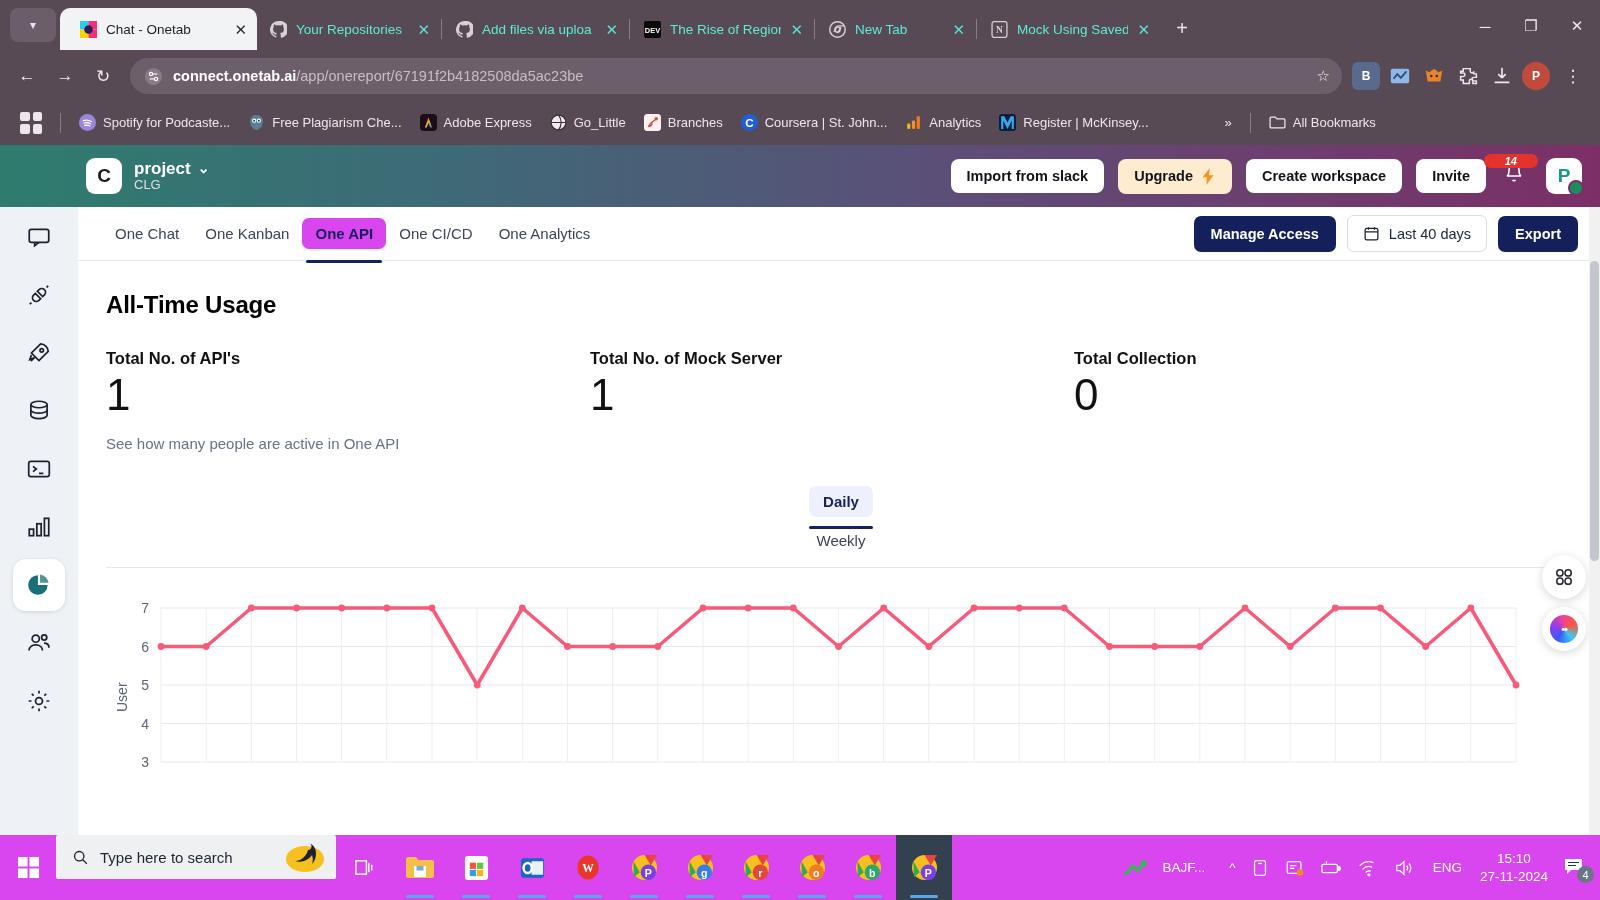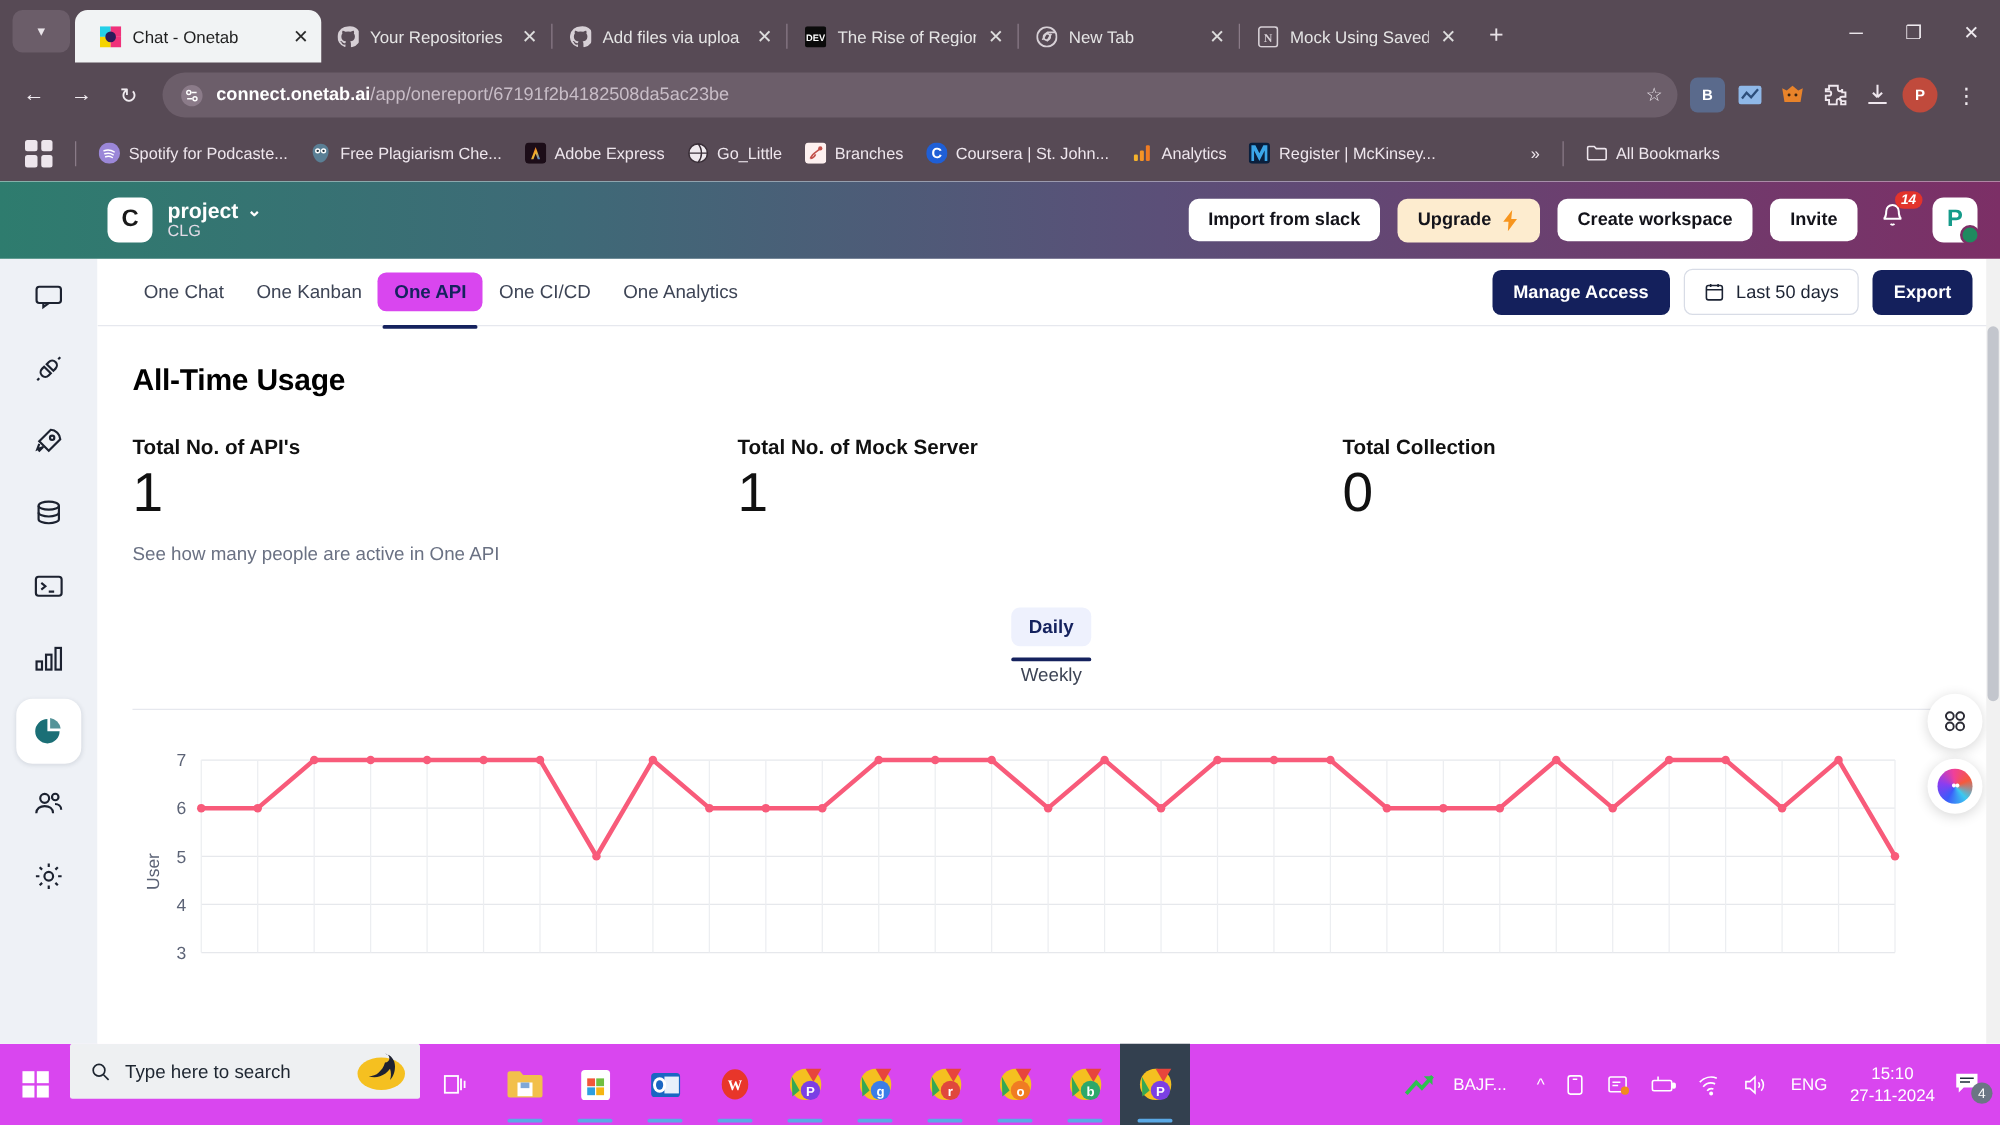--- a/index.html
+++ b/index.html
@@ -10,21 +10,21 @@
   .browser { width:1600px; height:145px; background:#574a55; position:relative; }
   .tabstrip { height:50px; display:flex; align-items:flex-end; padding-left:6px; position:relative; }
   .tab-listbtn {
     width:46px; height:34px; margin:0 4px 8px 4px; border-radius:8px;
     background:#6b5d69; display:flex; align-items:center; justify-content:center;
     color:#e9e4e9; font-size:12px;
   }
   .tab {
     height:42px; display:flex; align-items:center; gap:9px;
     padding:0 10px 0 13px; border-radius:10px 10px 0 0;
-    color:#e5e5e5; font-size:13.5px; position:relative; min-width:0;
+    color:#5eead4; font-size:13.5px; position:relative; min-width:0;
   }
   .tab.active { background:#f1f3f4; color:#1f1f1f;padding-left:20px; }
   .tab .tab-title { white-space:nowrap; overflow:hidden; text-overflow:clip; }
   .tab .fav { width:17px; height:17px; flex:0 0 17px; display:block; }
   .tab .xbtn { font-size:15px; line-height:1; opacity:.95; margin-left:2px; }
   .tab-sep { width:1px; height:20px; background:#8a7b88; margin:0 1px 11px; }
   .newtab { width:28px; height:28px; margin:0 0 8px 8px; color:#e7e1e6; font-size:20px;
             display:flex; align-items:center; justify-content:center; }
   .wincontrols { position:absolute; right:0; bottom:6px; display:flex; }
   .wincontrols div { width:46px; height:36px; display:flex; align-items:center; justify-content:center;
@@ -63,21 +63,21 @@
   .ws-avatar { width:36px; height:36px; border-radius:9px; background:#fff; color:#1a1a1a;
                font-weight:700; font-size:19px; display:flex; align-items:center; justify-content:center; }
   .ws-meta { margin-left:12px; line-height:1.15; }
   .ws-name { color:#fff; font-weight:700; font-size:17px; display:flex; align-items:center; gap:7px; }
   .ws-sub { color:#e2dbe6; font-size:13px; }
   .hdr-actions { margin-left:auto; display:flex; align-items:center; gap:14px; }
   .pill { background:#fff; border-radius:8px; padding:9px 16px; font-size:14.5px; font-weight:600; color:#13131a; white-space:nowrap; }
   .pill.upgrade { background:#fdeccf; display:flex; align-items:center; gap:8px; }
   .bell { position:relative; color:#fff; font-size:19px; padding:0 4px; }
   .badge { position:absolute; top:-9px; right:-10px; background:#e2332c; color:#fff;
-           font-size:11px; font-weight:700; border-radius:9px; padding:1px 5px;font-style:italic; }
+           font-size:11px; font-weight:700; border-radius:9px; padding:1px 21px;font-style:italic; }
   .user-av { width:36px; height:36px; border-radius:9px; background:#fff; color:#159b8a;
              font-weight:700; font-size:19px; display:flex; align-items:center; justify-content:center;
              position:relative; margin-left:4px; }
   .user-av::after { content:""; position:absolute; right:-2px; bottom:-2px; width:12px; height:12px;
                     border-radius:50%; background:#1f8a5f; border:2px solid #7c2f66; }
 
   .body-wrap { display:flex; height:696px; }
   .sidebar { width:78px; flex:0 0 78px; background:#eef1f6; padding-top:4px;
              display:flex; flex-direction:column; align-items:center; gap:6px; }
   .sbitem { width:52px; height:52px; border-radius:13px; display:flex; align-items:center; justify-content:center; }
@@ -179,21 +179,21 @@
     <div class="tab" style="width:182px">
       <svg class="fav" viewBox="0 0 16 16">
         <rect width="16" height="16" rx="2" fill="#0b0b0b"></rect>
         <text x="8" y="11" font-size="7" font-family="Liberation Sans, sans-serif" font-weight="700" fill="#fff" text-anchor="middle">DEV</text>
       </svg>
       <span class="tab-title">The Rise of Region</span>
       <span class="xbtn" style="margin-left:auto">✕</span>
     </div>
     <div class="tab-sep"></div>
 
-    <div class="tab" style="width:174px">
+    <div class="tab" style="width:159px">
       <svg class="fav" viewBox="0 0 16 16">
         <circle cx="8" cy="8" r="7.3" fill="none" stroke="#d7d0d6" stroke-width="1.4"></circle>
         <path d="M8 4.6h6.6M8 4.6L4.7 10.3M8 11.4L11.3 5.7" stroke="#d7d0d6" stroke-width="1.3" fill="none"></path>
         <circle cx="8" cy="8" r="2.5" fill="none" stroke="#d7d0d6" stroke-width="1.3"></circle>
       </svg>
       <span class="tab-title">New Tab</span>
       <span class="xbtn" style="margin-left:auto">✕</span>
     </div>
     <div class="tab-sep"></div>
 
@@ -461,21 +461,21 @@
         <div class="ntab">One CI/CD</div>
         <div class="ntab">One Analytics</div>
 
         <div class="tabs-right">
           <div class="btn-navy">Manage Access</div>
           <div class="btn-white">
             <svg width="17" height="17" viewBox="0 0 20 20" fill="none" stroke="#1c2333" stroke-width="1.5">
               <rect x="2.5" y="4" width="15" height="13.5" rx="2"></rect>
                 <path d="M2.5 8h15M6.5 2.5v3M13.5 2.5v3"></path>
             </svg>
-            <span>Last 50 days</span>
+            <span>Last 40 days</span>
           </div>
           <div class="btn-navy">Export</div>
         </div>
       </div>
 
       <div class="main">
         <div class="h-allusage">All-Time Usage</div>
 
         <div class="stats">
           <div class="stat">

